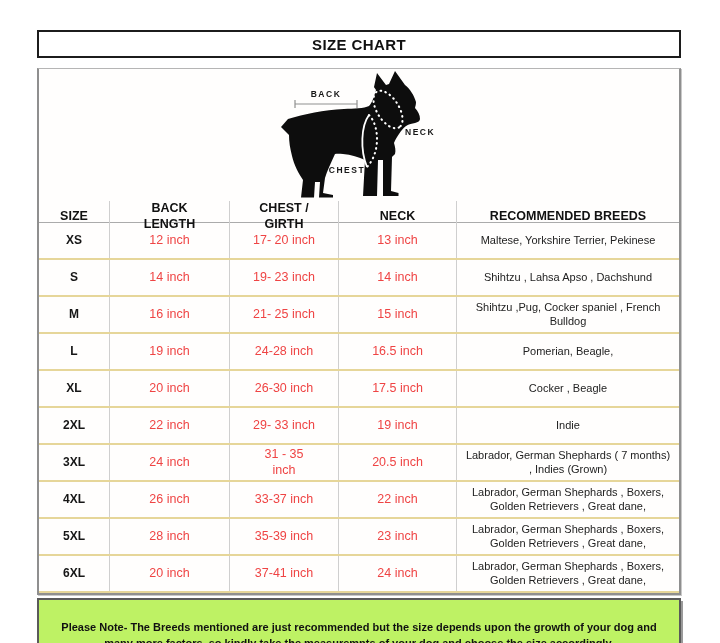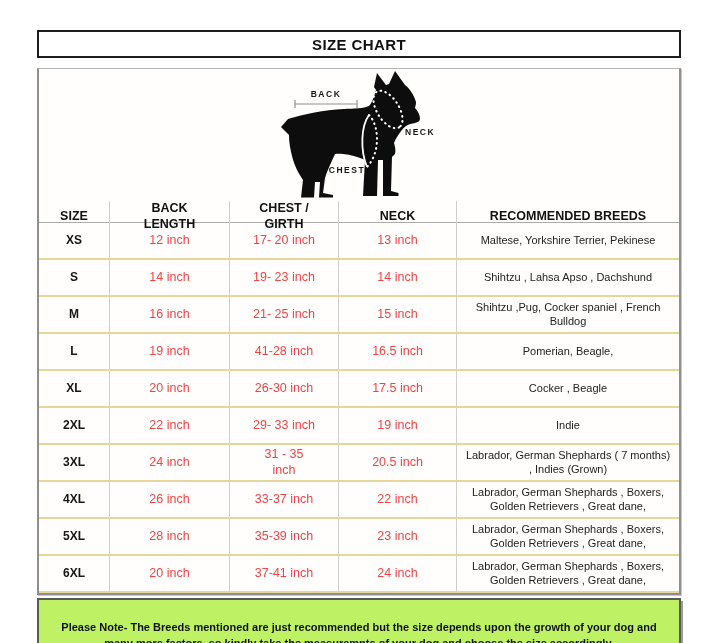--- a/index.html
+++ b/index.html
@@ -139,21 +139,21 @@
         <div class="row cols">
           <div class="cell size">M</div>
           <div class="cell value">16 inch</div>
           <div class="cell value">21- 25 inch</div>
           <div class="cell value">15 inch</div>
           <div class="cell breeds">Shihtzu ,Pug, Cocker spaniel , French Bulldog</div>
         </div>
         <div class="row cols">
           <div class="cell size">L</div>
           <div class="cell value">19 inch</div>
-          <div class="cell value">41-28 inch</div>
+          <div class="cell value">24-28 inch</div>
           <div class="cell value">16.5 inch</div>
           <div class="cell breeds">Pomerian, Beagle,</div>
         </div>
         <div class="row cols">
           <div class="cell size">XL</div>
           <div class="cell value">20 inch</div>
           <div class="cell value">26-30 inch</div>
           <div class="cell value">17.5 inch</div>
           <div class="cell breeds">Cocker , Beagle</div>
         </div>

